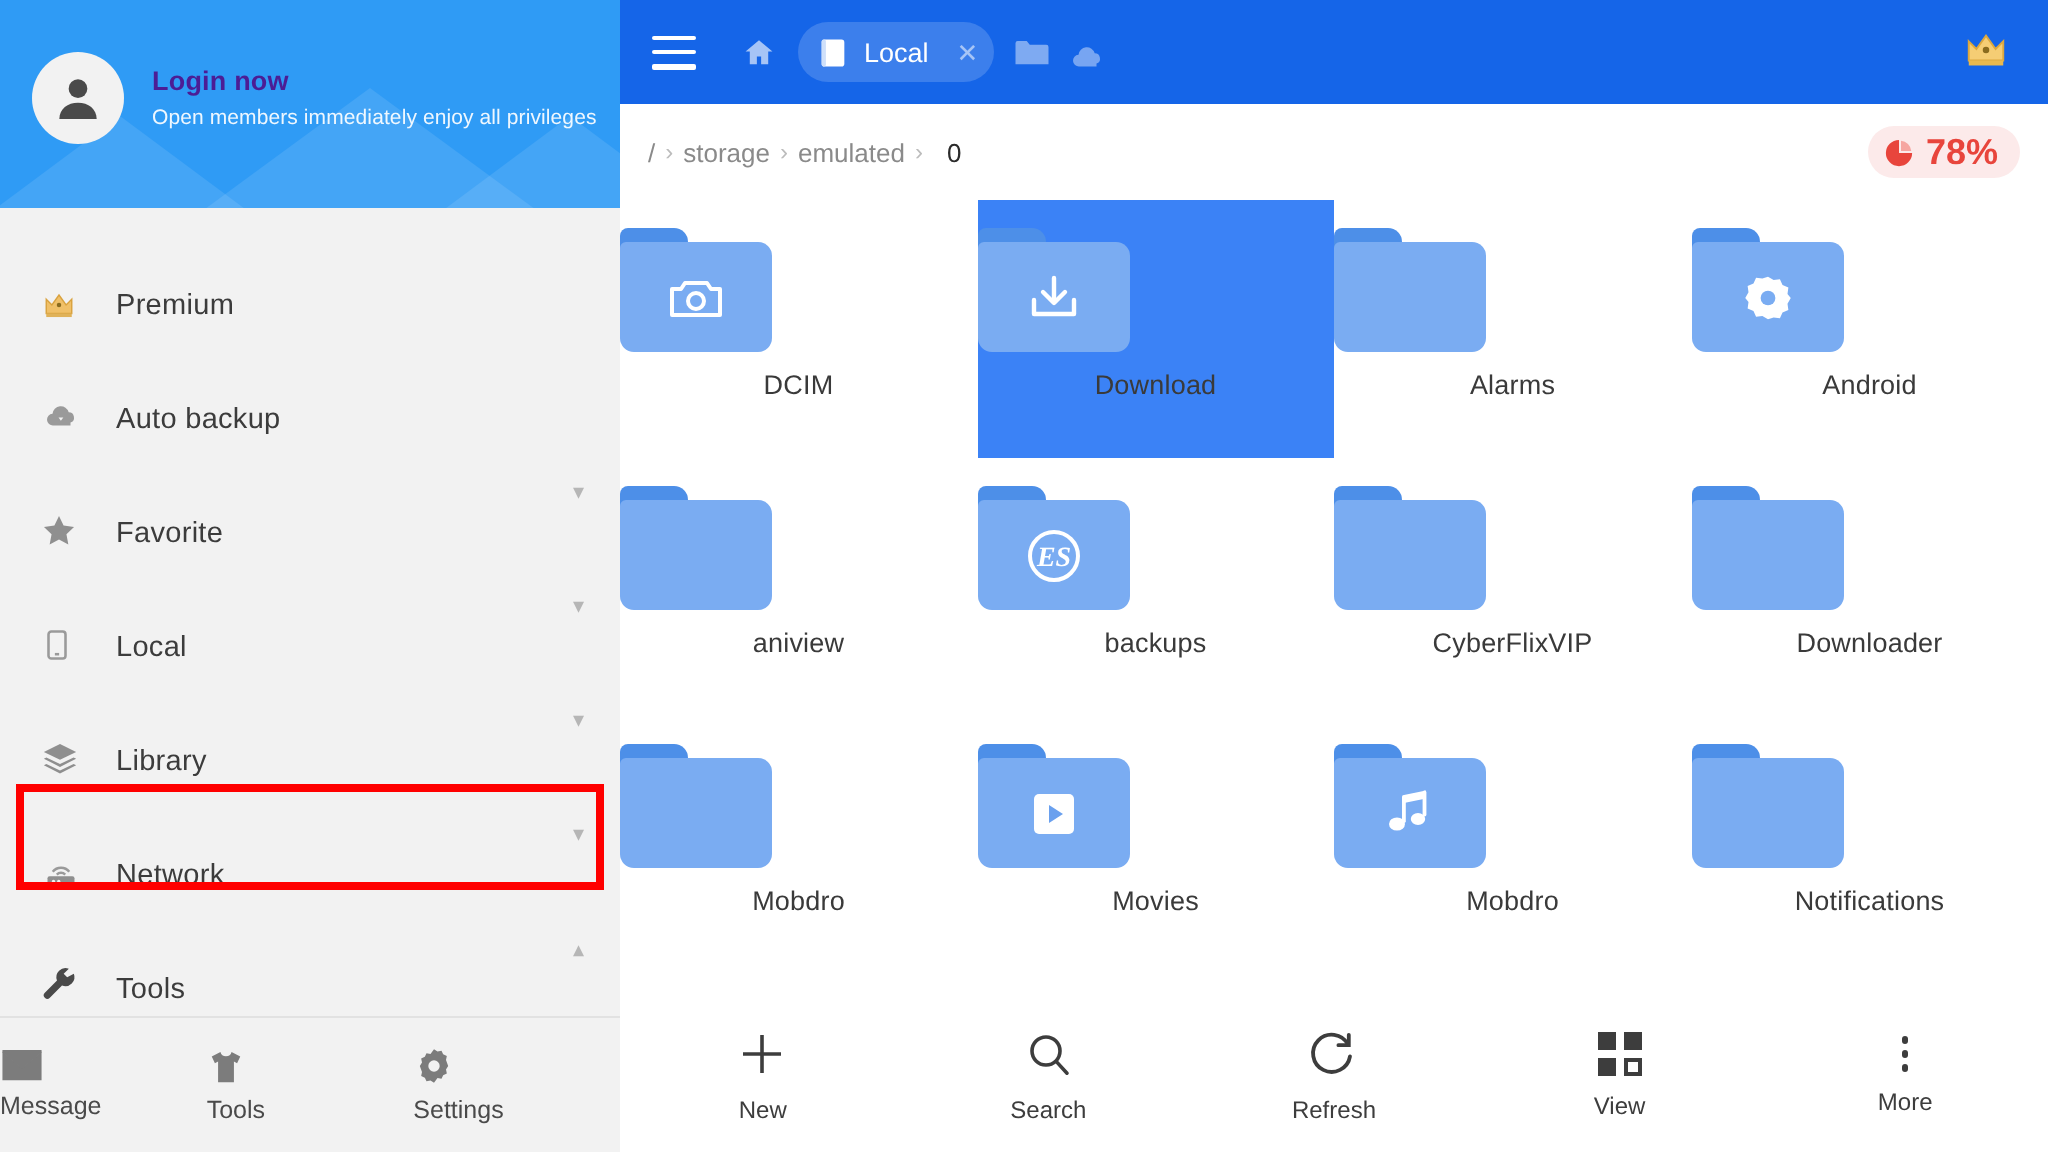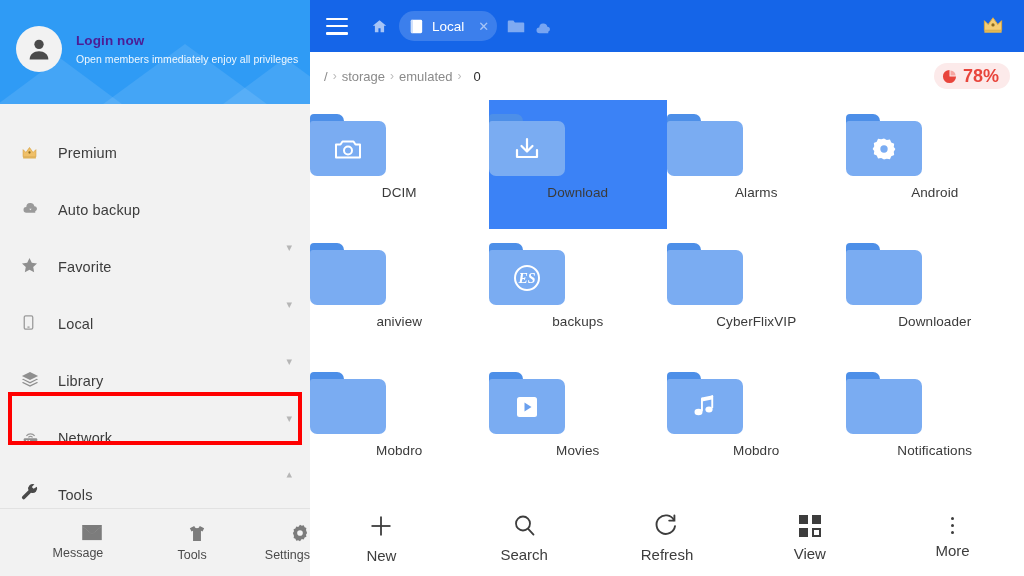--- a/index.html
+++ b/index.html
@@ -83,21 +83,21 @@
 
   #sidebar-footer {
     position: absolute; left: 0; bottom: 0;
     width: 310px; height: 68px;
     border-top: 1px solid #e2e2e2;
     display: flex;
   }
   .sf-item {
     flex: 1;
     display: flex; flex-direction: column;
-    align-items: flex-end; justify-content: center;
+    align-items: flex-start; justify-content: center;
     gap: 5px;
     color: #6e6e6e;
   }
   .sf-label { font-size: 12.5px; color: #4a4a4a; }
 
   
   #main {
     position: absolute; left: 310px; top: 0;
     width: 714px; height: 576px;
     background: #ffffff;
@@ -201,21 +201,21 @@
     width: 714px; height: 76px;
     background: #ffffff;
     display: flex; align-items: center;
   }
   .bb-item {
     flex: 1;
     display: flex; flex-direction: column;
     align-items: center; justify-content: center;
     gap: 8px; color: #3d3d3d;
   }
-  .bb-label { font-size: 15px; color: #3d3d3d; }
+  .bb-label { font-size: 12px; color: #3d3d3d; }
   .dots { display: flex; flex-direction: column; gap: 3.5px; align-items: center; }
   .dots span { width: 3.5px; height: 3.5px; border-radius: 50%; background: #3d3d3d; display: block; }
   .viewgrid { display: grid; grid-template-columns: 9px 9px; grid-template-rows: 9px 9px; gap: 4px; }
   .viewgrid i { display: block; background: #3d3d3d; }
   .viewgrid i.outline { background: transparent; border: 2px solid #3d3d3d; }
 </style>
 </head>
 <body>
 
 <div id="root">

